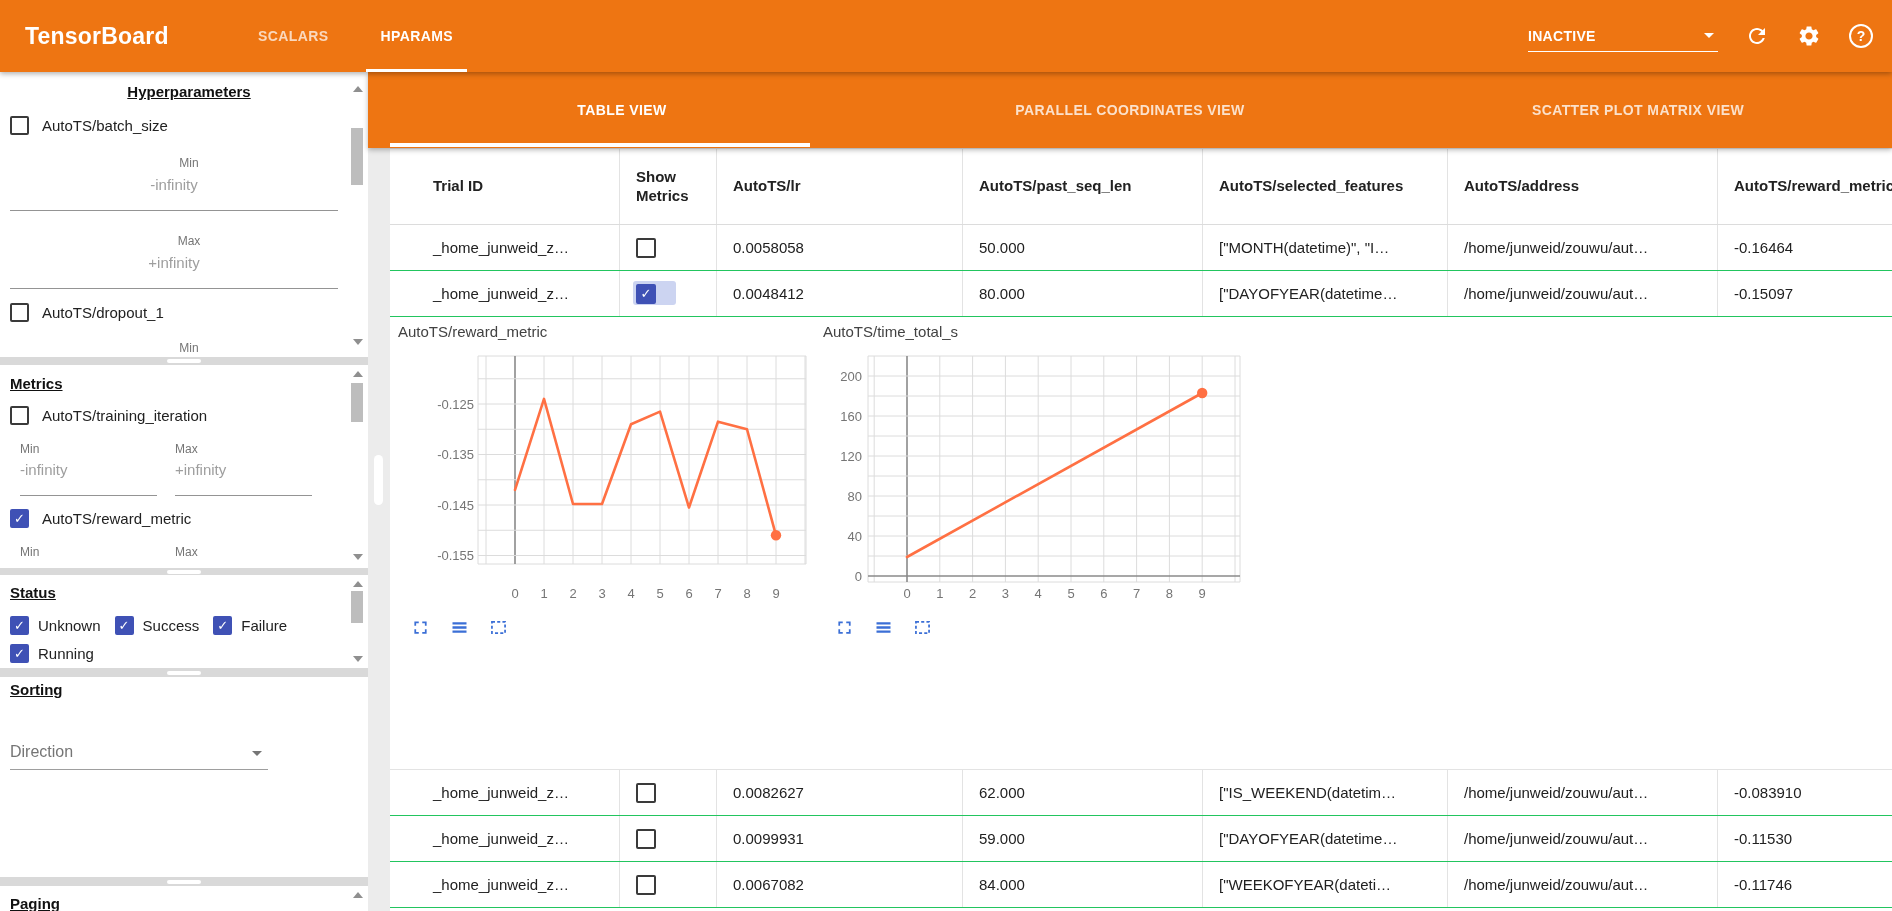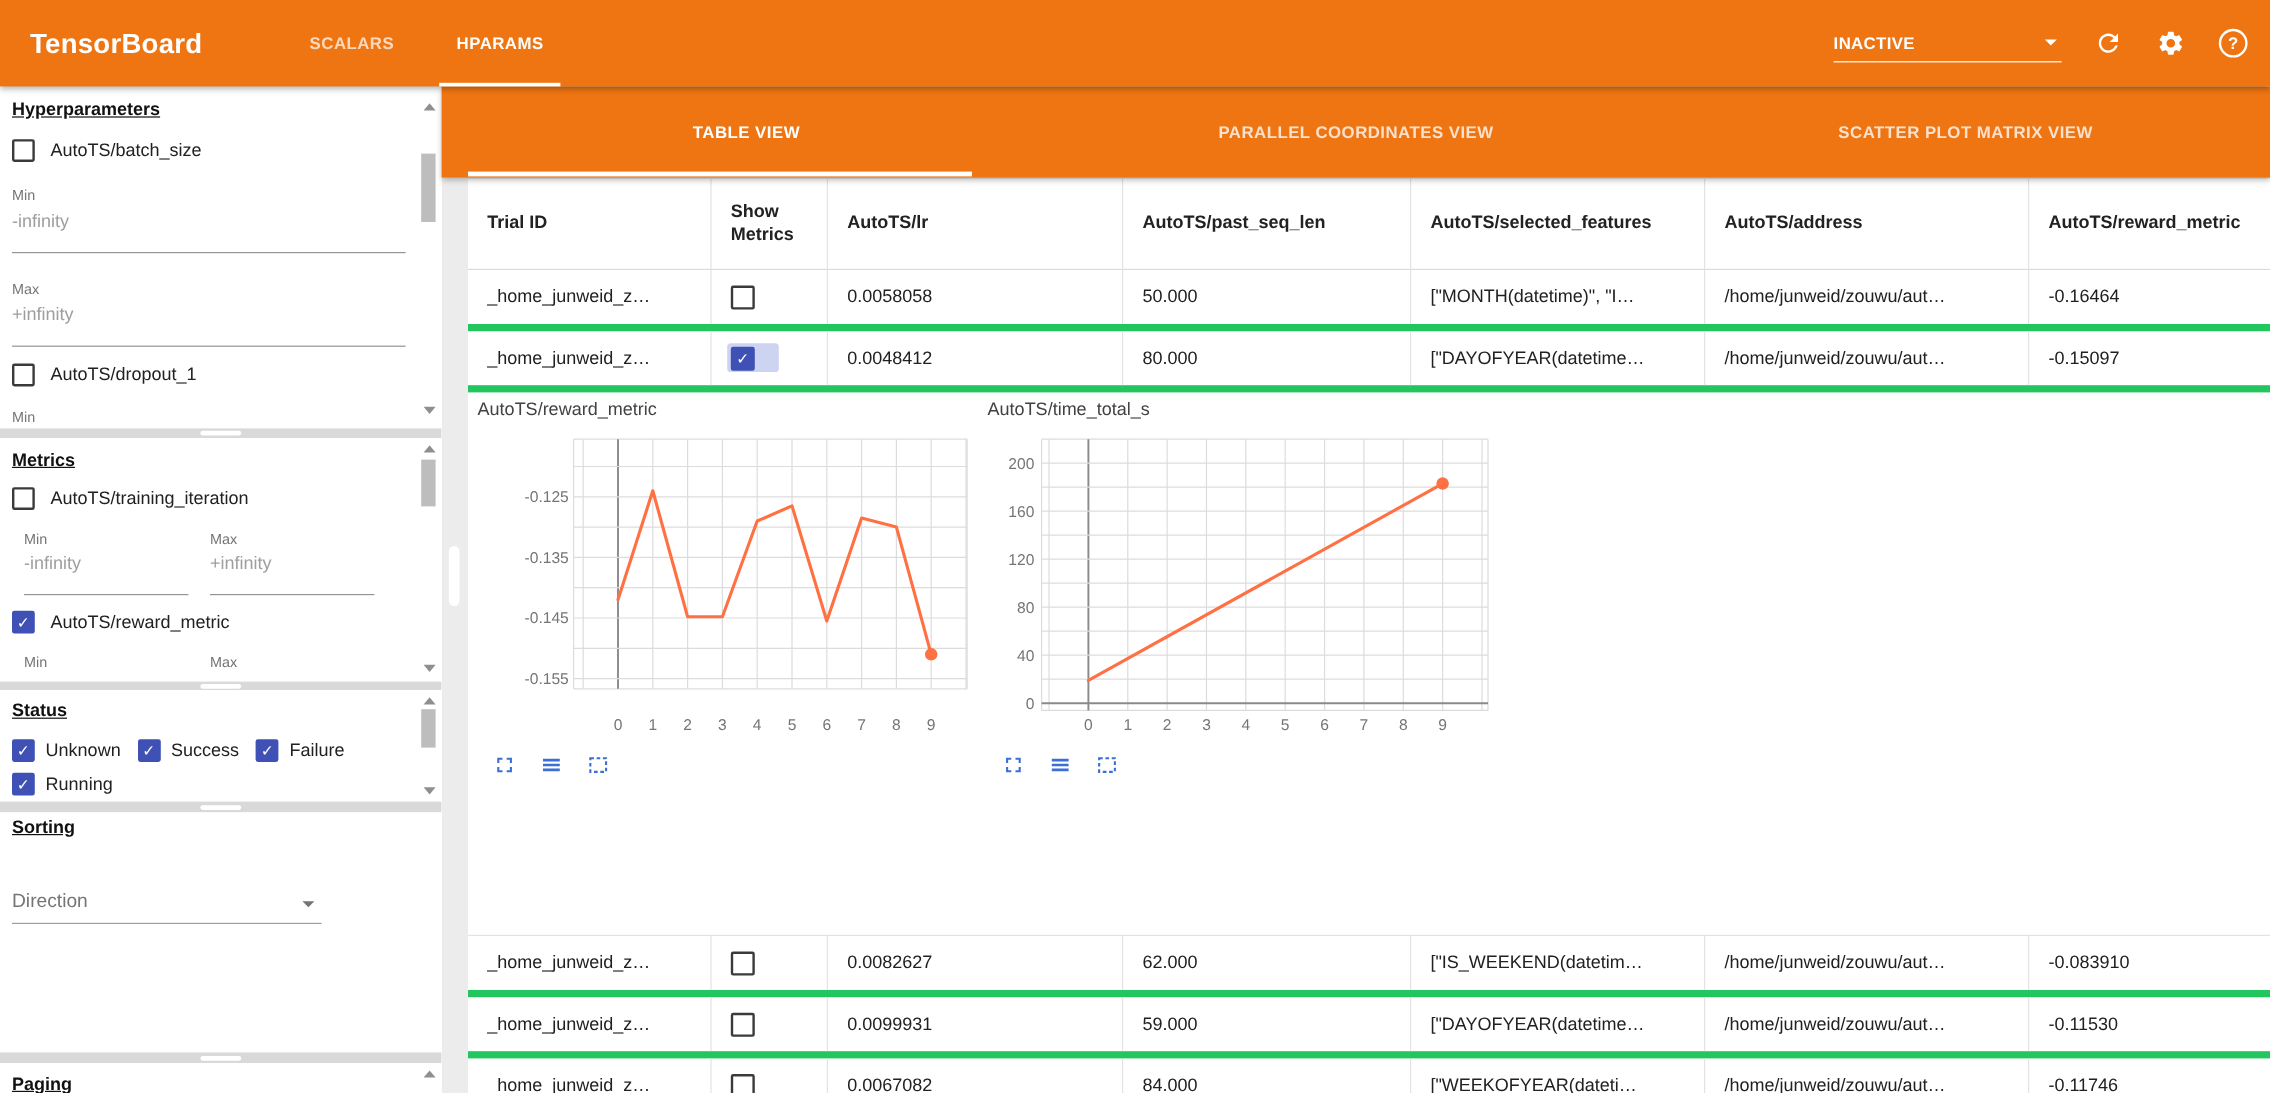--- a/index.html
+++ b/index.html
@@ -55,26 +55,26 @@
           box-shadow:0 2px 5px rgba(0,0,0,.28);}
   .vtab{flex:1;display:flex;align-items:center;justify-content:center;color:rgba(255,255,255,.78);
         font-size:14px;font-weight:bold;letter-spacing:.4px;cursor:pointer;}
   .vtab.active{color:#fff;}
   .ink{position:absolute;left:22px;bottom:1px;width:420px;height:4px;background:#fff;}
   .content{position:absolute;left:0;top:76px;width:1524px;height:763px;background:#fff;}
   .left-strip{position:absolute;left:0;top:0;width:22px;height:763px;background:#ececec;}
   .left-strip .thumb{position:absolute;left:6px;top:307px;width:9px;height:50px;background:#fff;border-radius:5px;}
 
   .table{position:absolute;left:22px;top:0;width:1502px;}
-  .grid-row{display:grid;grid-template-columns:203px 97px 246px 240px 245px 270px 201px;}
+  .grid-row{display:grid;grid-template-columns:203px 97px 246px 240px 245px 270px 201px;padding-left:27px;}
   .th,.td{padding:0 14px 0 16px;border-right:1px solid #e3e3e3;display:flex;align-items:center;
           font-size:15px;overflow:hidden;box-sizing:border-box;}
   .th{color:#222;font-weight:bold;line-height:1.25;overflow-wrap:anywhere;}
   .thead{height:75px;border-top:1px solid #e6e6e6;border-bottom:1px solid #dcdcdc;}
-  .trow{height:45px;border-bottom:6px solid #22c55e;}
+  .trow{height:45px;border-bottom:1px solid #22c55e;}
   .td{white-space:nowrap;color:#212121;}
   .cell-check{position:relative;}
   .ripple{position:absolute;left:13px;top:10px;width:43px;height:24px;background:#ccd4f1;border-radius:3px;}
   .td .cb{position:relative;z-index:1;width:16px;height:16px;}
 
   .charts-block{position:relative;width:1502px;height:337px;}
   .chart-title{position:absolute;top:6px;font-size:15px;color:#424242;}
   .charts-svg{position:absolute;left:0;top:0;}
   .icon-row{position:absolute;top:299px;display:flex;gap:17px;}
   .cicon{width:22px;height:22px;cursor:pointer;display:flex;align-items:center;justify-content:center;}
@@ -113,21 +113,21 @@
           </svg>
       </div>
       <div class="hicon">
         <span class="help-circle">?</span>
       </div>
     </div>
   </header>
 
   <aside class="sidebar">
 
-    <section class="sec" style="top:0;height:285px;">
+    <section class="sec" style="top:0;height:285px;text-align:center;">
       <h3 style="margin-top:11px;">Hyperparameters</h3>
       <div class="cbrow" style="margin-top:16px;">
         <span class="cb"></span>
         <span>AutoTS/batch_size</span>
       </div>
       <div class="flabel" style="margin-top:21px;">Min</div>
       <div class="fvalue" style="margin-top:6px;width:328px;">-infinity</div>
       <div class="flabel" style="margin-top:23px;">Max</div>
       <div class="fvalue" style="margin-top:6px;width:328px;">+infinity</div>
       <div class="cbrow" style="margin-top:14px;">

